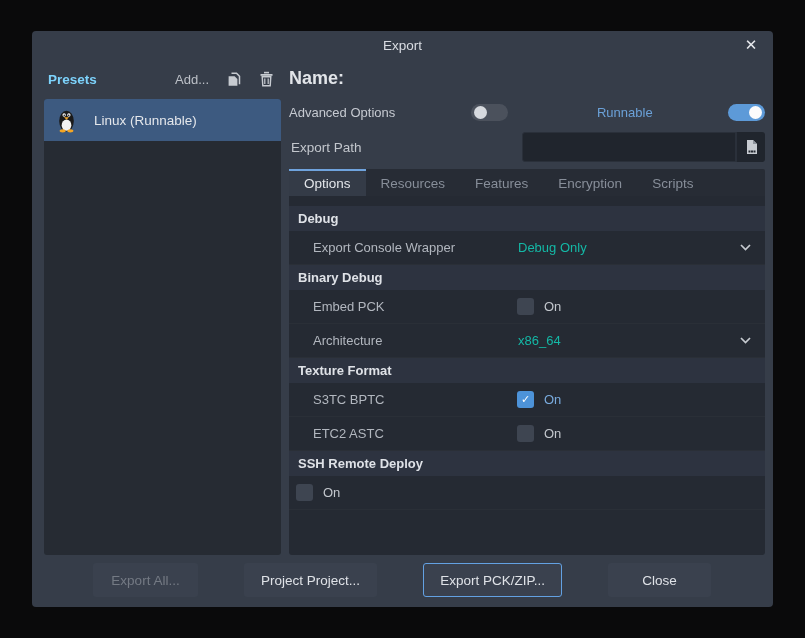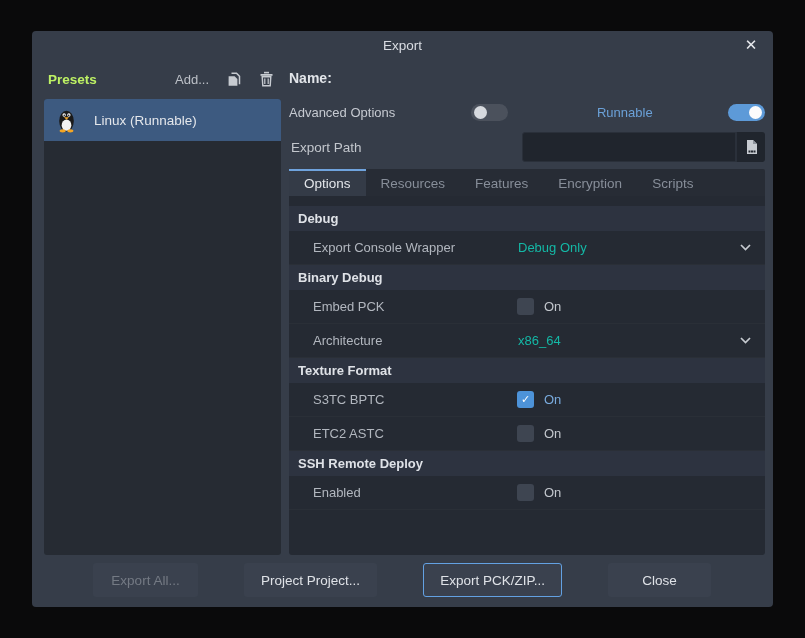--- a/index.html
+++ b/index.html
@@ -22,36 +22,36 @@
     position:absolute; right:13px; top:5px; width:18px; height:18px;
     color:#e8eaee; font-size:15px; line-height:18px; text-align:center; cursor:pointer;
   }
   .body {
     position:absolute; top:32px; left:12px; right:8px; bottom:52px;
     display:flex; gap:8px;
   }
   
   .left { width:237px; display:flex; flex-direction:column; }
   .left-header { height:32px; display:flex; align-items:center; padding-left:4px; }
-  .presets-title { font-weight:bold; color:#bef264; font-size:13.5px; }
+  .presets-title { font-weight:bold; color:#7dd3fc; font-size:13.5px; }
   .add-link { margin-left:auto; color:#bcc0c7; cursor:pointer; }
   .icon-btn { width:22px; height:22px; display:flex; align-items:center; justify-content:center; cursor:pointer; }
   .icon-btn.copy { margin-left:14px; }
   .icon-btn.trash { margin-left:10px; margin-right:4px; }
   .preset-list {
     flex:1; margin-top:4px; background:#262b33; border-radius:3px; overflow:hidden;
   }
   .preset-item {
     height:42px; display:flex; align-items:center; gap:14px;
     padding-left:9px; background:#3d5a80; cursor:pointer;
   }
   .preset-item .label { color:#e4e7eb; font-size:13.5px; }
   
   .right { flex:1; display:flex; flex-direction:column; }
-  .name-label { height:30px; display:flex; align-items:center; font-weight:bold; color:#e2e5e9; font-size:14px; }
+  .name-label { height:30px; display:flex; align-items:center; font-weight:bold; color:#e2e5e9; font-size:18px; }
   .name-input {
     height:32px; width:100%; background:#21262e; border:1px solid #2b313c;
     border-top-color:#3d4450; border-radius:3px; color:#ced2d8;
     font-family:inherit; font-size:13.5px; padding:0 10px; outline:none;
   }
   .toggles-row { height:38px; display:flex; align-items:center; justify-content:space-between; gap:11px; }
   .adv-label { color:#c6cad1; }
   .runnable-label { color:#6ba1d8; margin-left:14px; }
   .toggle { width:37px; height:17px; border-radius:9px; position:relative; cursor:pointer; }
   .toggle.off { background:#4b515c; }
@@ -249,21 +249,20 @@
         <div class="prop-row">
           <span class="prop-label">ETC2 ASTC</span>
           <div class="cbwrap">
             <span class="cb off"></span>
             <span class="cb-label">On</span>
           </div>
         </div>
 
         <div class="section-header">SSH Remote Deploy</div>
         <div class="prop-row">
-          <span class="prop-label">Enabled</span>
           <div class="cbwrap">
             <span class="cb off"></span>
             <span class="cb-label">On</span>
           </div>
         </div>
 
       </div>
     </div>
   </div>
 

